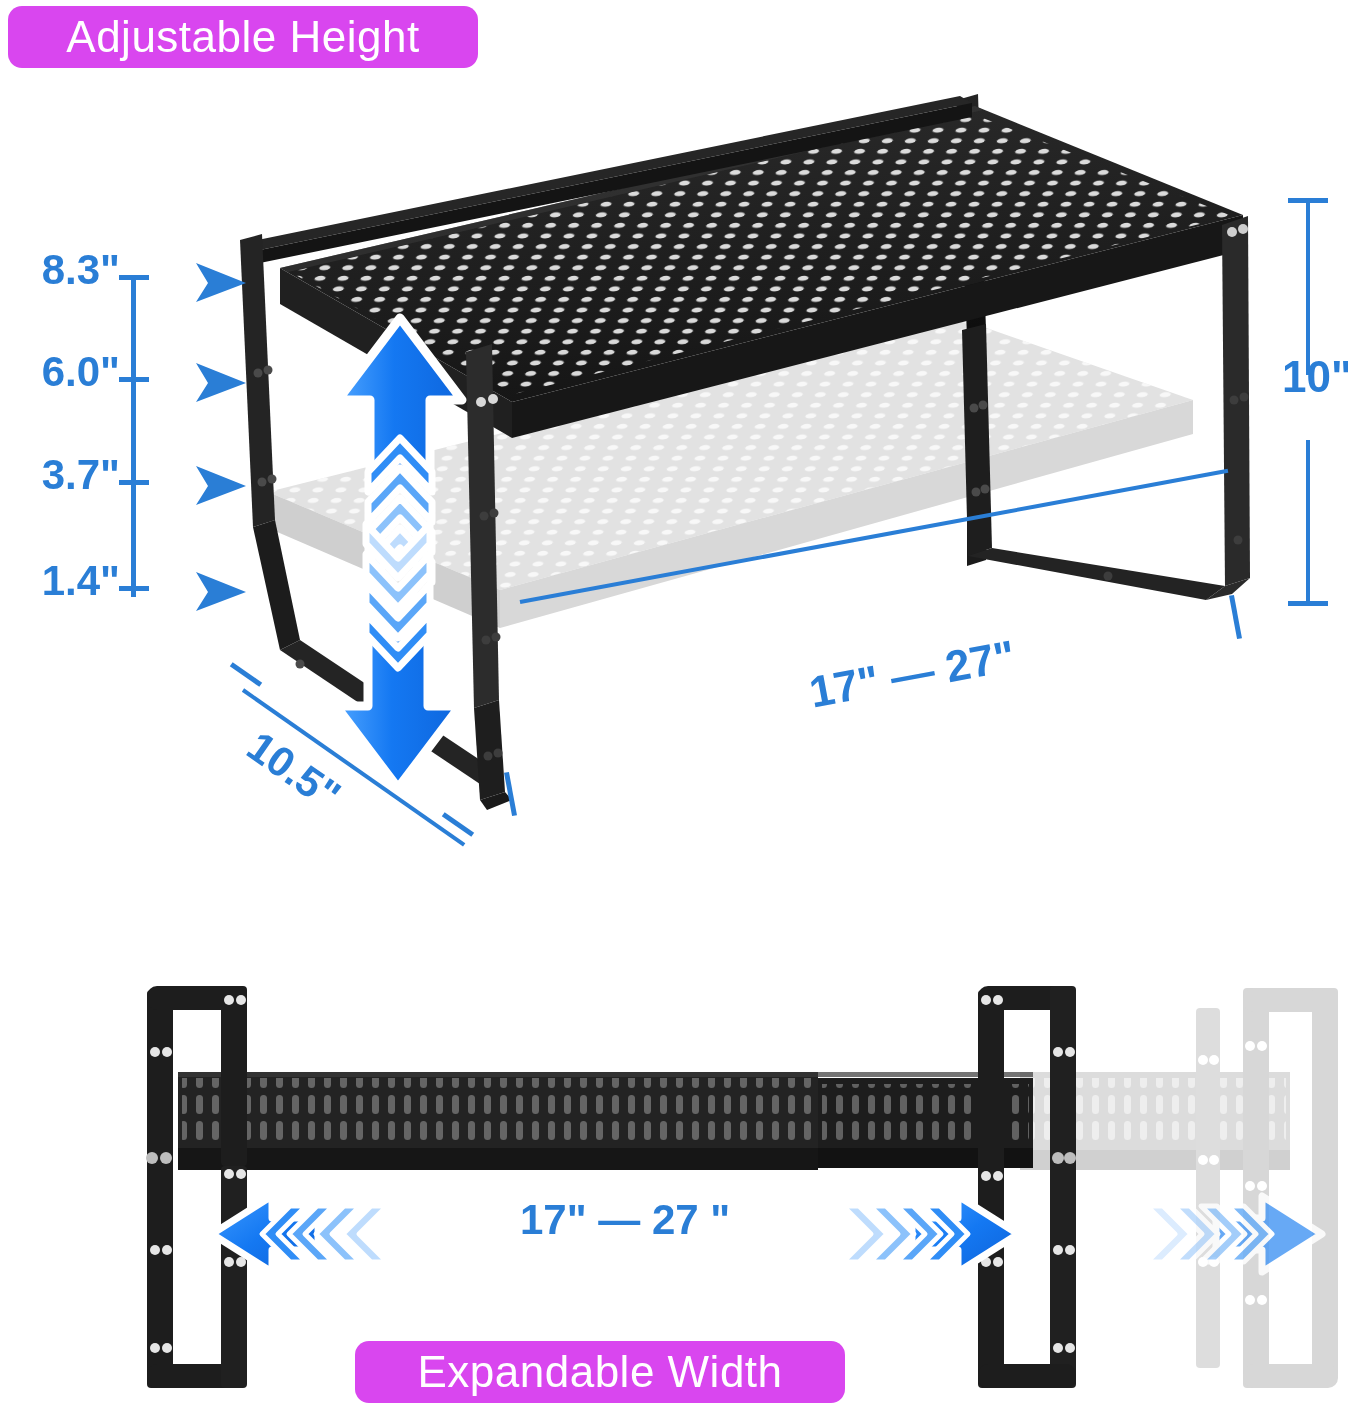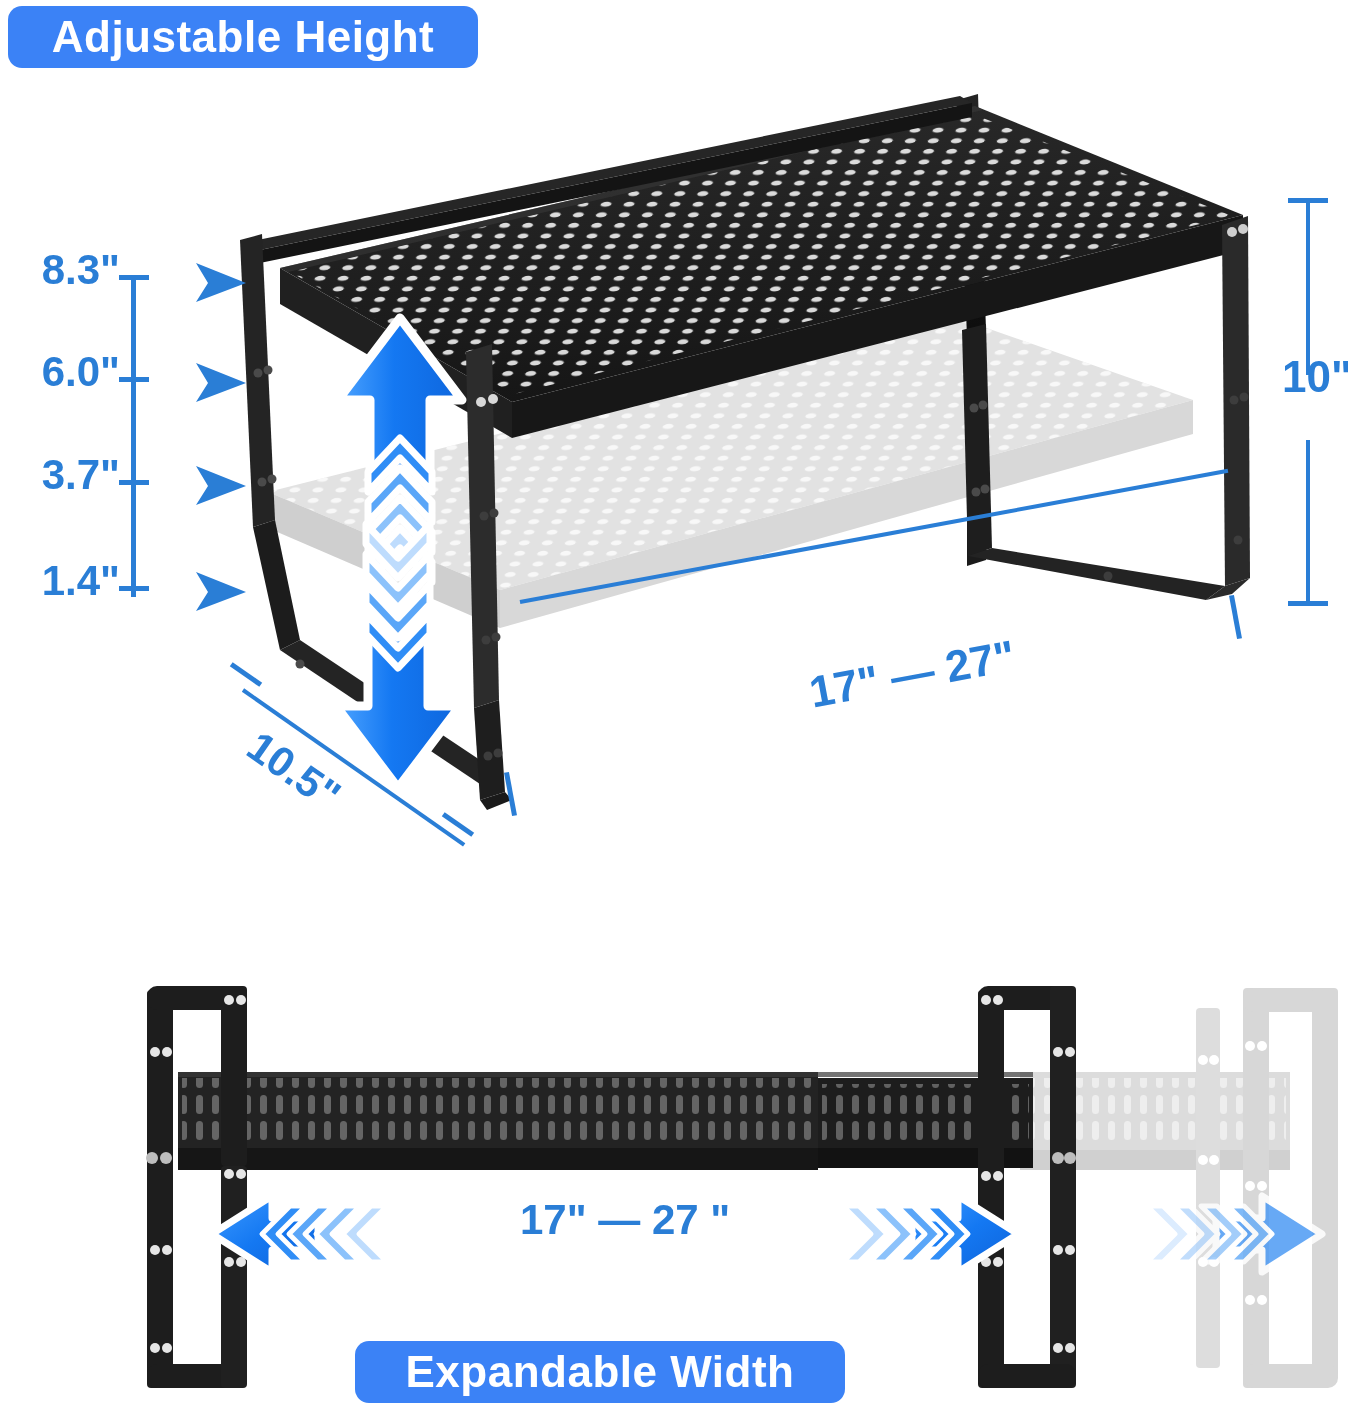--- a/index.html
+++ b/index.html
@@ -2,23 +2,23 @@
 <html><head>
 <meta charset="utf-8">
 <style>
   html,body{margin:0;padding:0;background:#ffffff;}
   body{width:1348px;height:1410px;position:relative;overflow:hidden;
        font-family:"Liberation Sans","DejaVu Sans",sans-serif;}
 
   .stage{position:absolute;left:0;top:0;width:1348px;height:1410px;}
 
   
-  .badge{position:absolute;background:#3b82f6;color:#ffffff;border-radius:14px;
+  .badge{position:absolute;background:#d946ef;color:#ffffff;border-radius:14px;
          display:flex;align-items:center;justify-content:center;
-         font-weight:700;letter-spacing:.5px;white-space:nowrap;}
+         font-weight:400;letter-spacing:.5px;white-space:nowrap;}
   #badge-top{left:8px;top:6px;width:470px;height:62px;font-size:44px;}
   #badge-bottom{left:355px;top:1341px;width:490px;height:62px;font-size:44px;}
 
   
   .dim{position:absolute;color:#2a7ed6;font-weight:700;white-space:nowrap;}
 
   
   #scale-axis{position:absolute;left:131px;top:275px;width:5px;height:322px;background:#2a7ed6;}
   .scale-tick{position:absolute;width:30px;height:5px;background:#2a7ed6;left:119px;}
   .scale-label{position:absolute;color:#2a7ed6;font-weight:700;font-size:42px;

